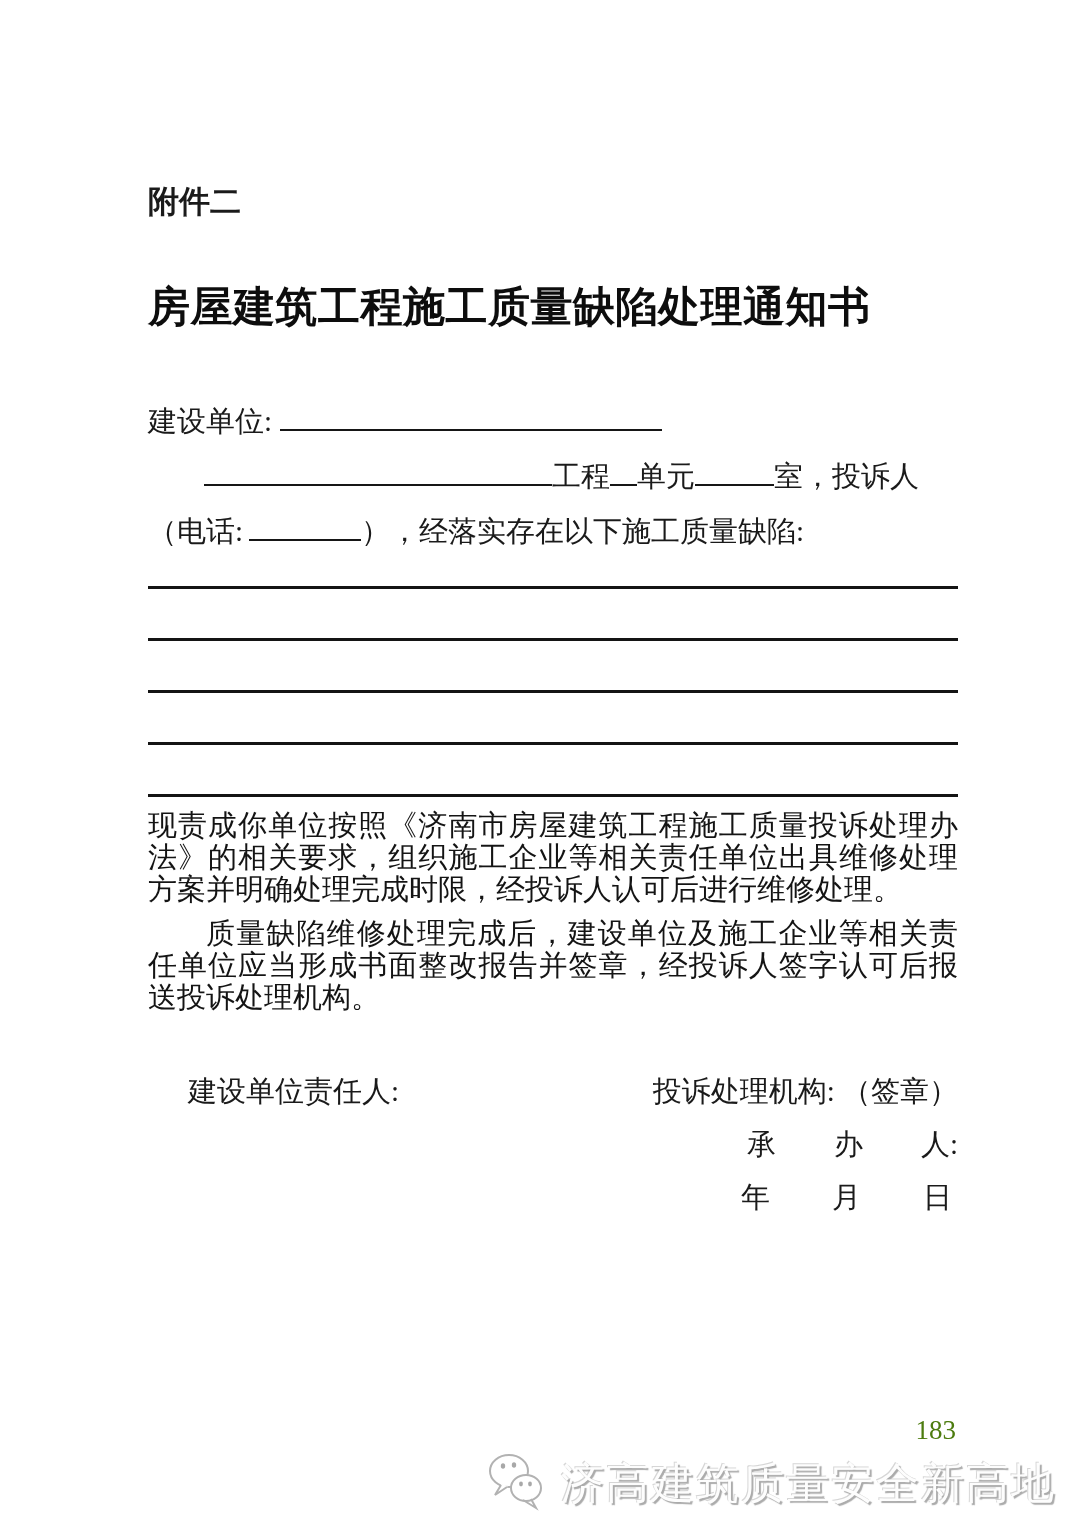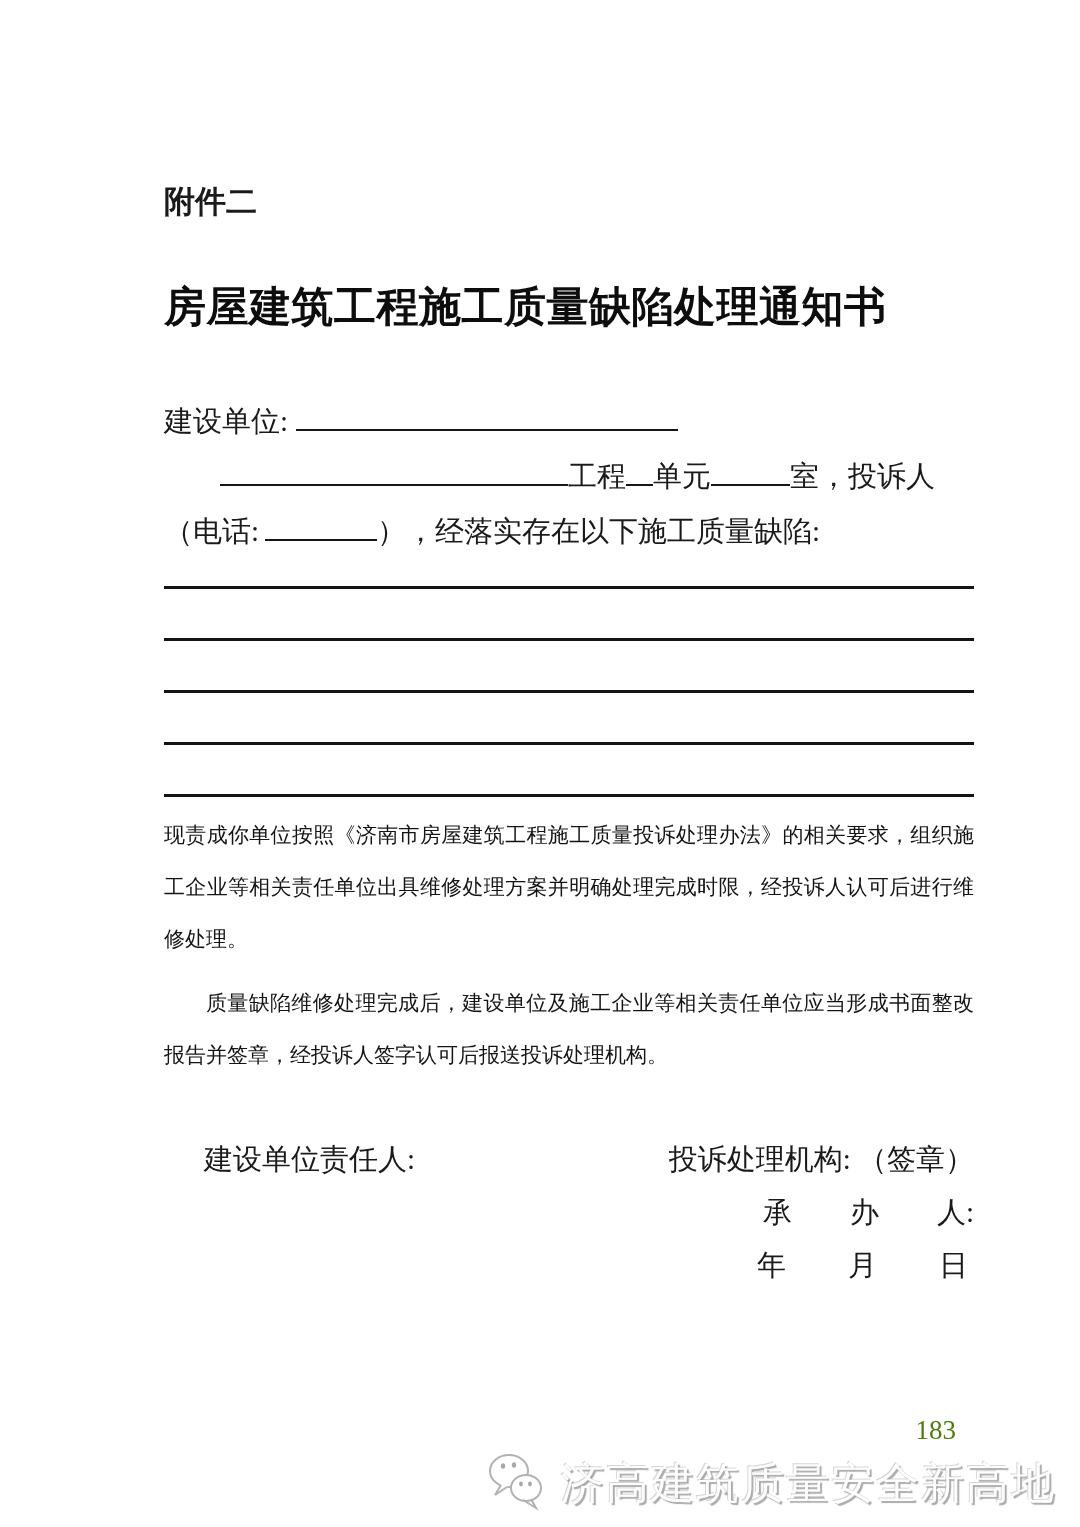--- a/index.html
+++ b/index.html
@@ -7,21 +7,21 @@
     position: relative;
     width: 1080px;
     height: 1527px;
     background: #ffffff;
     font-family: "Liberation Serif", "DejaVu Serif", serif;
     color: #1a1a1a;
     overflow: hidden;
   }
   .content {
     position: absolute;
-    left: 164px;
+    left: 148px;
     top: 185px;
     width: 810px;
   }
   .attachment-label {
     font-family: "Liberation Sans", "DejaVu Sans", sans-serif;
     font-weight: 700;
     font-size: 31px;
     line-height: 34px;
   }
   .doc-title {
@@ -46,22 +46,22 @@
   .blank-tiny   { width: 27px; }
   .blank-room   { width: 79px; }
   .blank-phone  { width: 112px; margin-left: 6px; }
   .rules { margin-top: 0; }
   .rule { border-bottom: 3px solid #141414; }
   .rule-first { height: 28px; }
   .rule-rest  { height: 49px; }
   .body-text {
     margin: 0;
     margin-top: 12px;
-    font-size: 21px;
-    line-height: 52px;
+    font-size: 29px;
+    line-height: 32px;
     text-align: justify;
     text-align-last: left;
     color: #141414;
   }
   .indent { text-indent: 2em; }
   .sig-block {
     margin-top: 52px;
     margin-left: 40px;
     display: grid;
     grid-template-columns: 435px 1fr;

